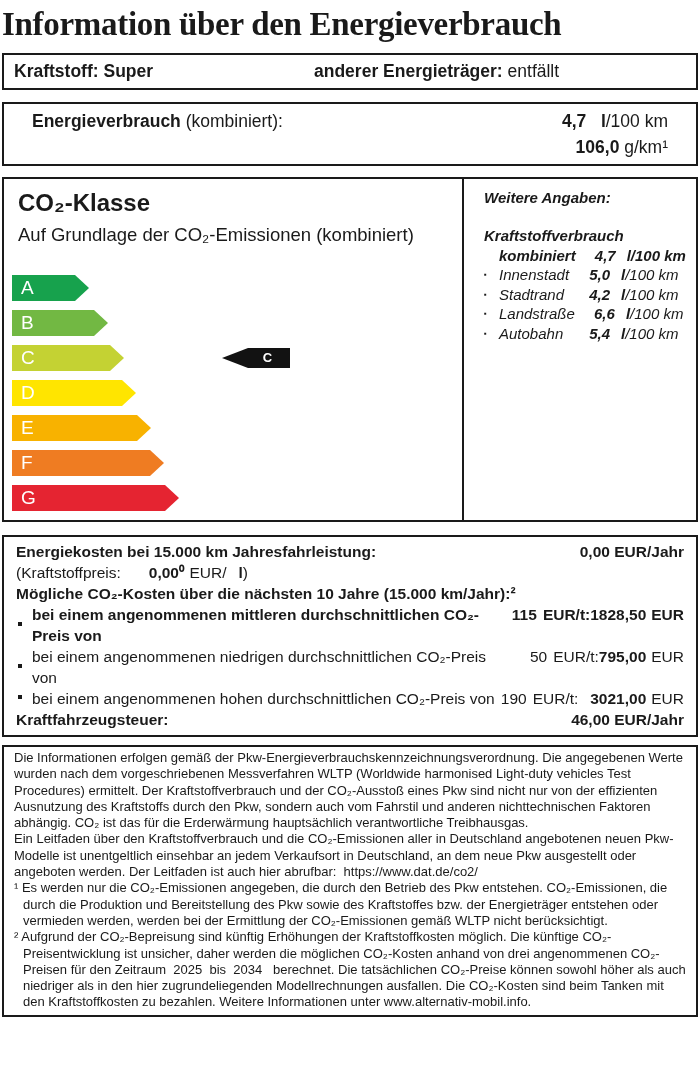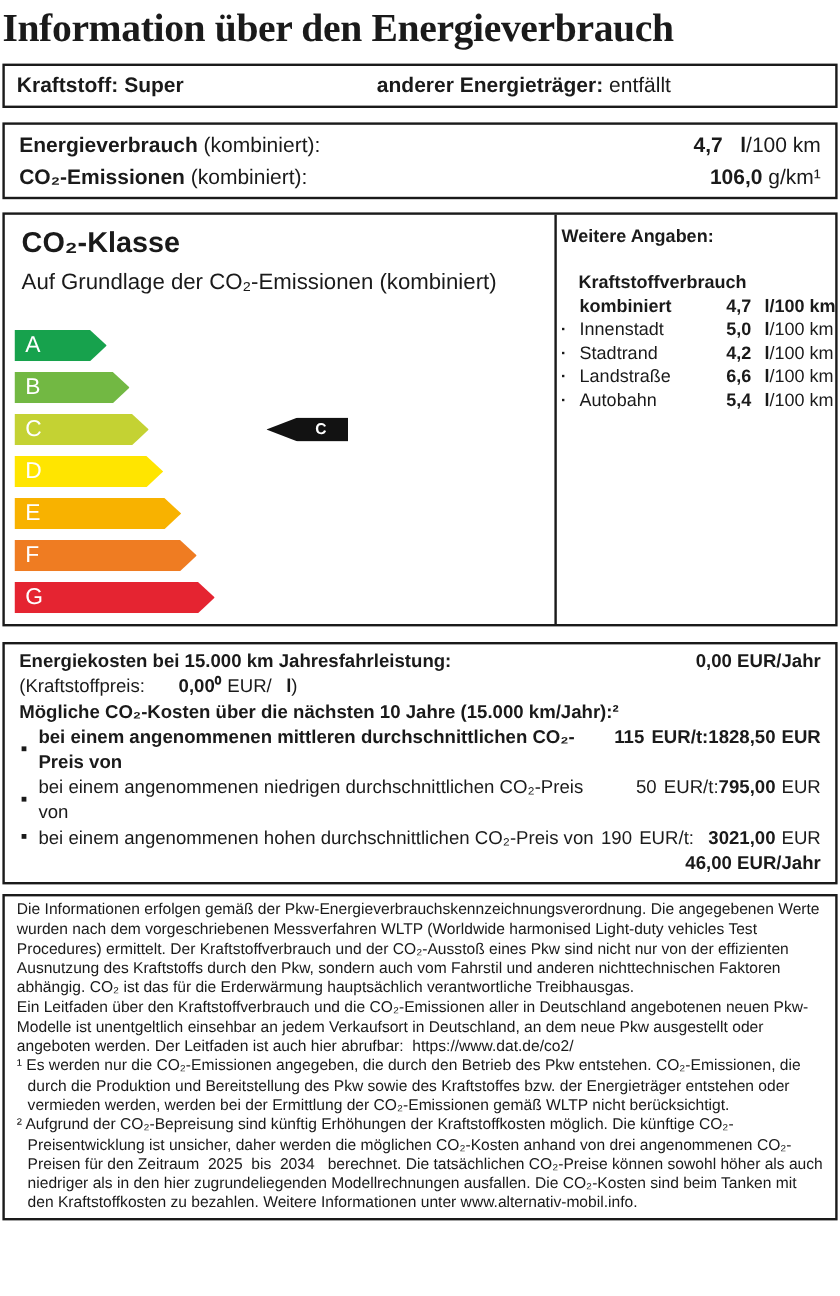--- a/index.html
+++ b/index.html
@@ -19,21 +19,21 @@
     letter-spacing: -0.3px; margin: 4px 0 9px 0;
   }
 
   .box { border: 2px solid #1a1a1a; }
 
   
   .box1 { padding: 3px 10px; font-size: 17.5px; line-height: 27px; margin-bottom: 12px; }
   .box1 .grid-row { display: grid; grid-template-columns: 300px 1fr; }
 
   
-  .box2 { padding: 4px 12px; font-size: 17.5px; line-height: 26px; margin-bottom: 11px; }
+  .box2 { padding: 4px 28px; font-size: 17.5px; line-height: 26px; margin-bottom: 11px; }
   .box2 .row { display: flex; }
   .box2 .val { margin-left: auto; white-space: pre; }
 
   
   .box3 { position: relative; height: 345px; margin-bottom: 13px; }
   .co2-left { position: absolute; inset: 0 234px 0 0; padding: 10px 14px; }
   .co2-h { font-size: 24px; margin-bottom: 7px; }
   .co2-sub { font-size: 18.5px; }
   .class-arrows { position: absolute; left: 8px; top: 96px; }
   .arrow {
@@ -43,24 +43,24 @@
   }
   .class-pointer {
     position: absolute; left: 218px; width: 68px; height: 20px;
     background: #121212; color: #fff;
     clip-path: polygon(0 50%, 26px 0, 100% 0, 100% 100%, 26px 100%);
     font-size: 13px; font-weight: 700; line-height: 20px;
     text-align: center; padding-left: 24px; letter-spacing: 1px;
   }
   .weitere {
     position: absolute; top: 0; right: 0; bottom: 0; width: 234px;
-    border-left: 2px solid #1a1a1a; padding: 9px 4px; font-size: 15px;
+    border-left: 2px solid #1a1a1a; padding: 9px 20px; font-size: 15px; font-style: italic;
   }
   .weitere-h { line-height: 20px; }
-  .kv-h { margin-top: 18px; line-height: 19.5px; margin-left: 14px; }
+  .kv-h { margin-top: 18px; line-height: 19.5px; }
   .w-row { display: grid; grid-template-columns: 15px 1fr 40px 66px; line-height: 19.5px; }
   .w-bullet { font-size: 8px; line-height: 19.5px; }
   .w-val { text-align: right; }
   .w-unit { padding-left: 11px; white-space: nowrap; }
 
   
   .box4 { padding: 4px 12px 5px 12px; font-size: 15.5px; line-height: 21px; margin-bottom: 8px; }
   .box4 .row { display: flex; }
   .box4 .rval { margin-left: auto; white-space: pre; }
   .kp .kpv { margin-left: 28px; } .kp .kpm { margin-left: 5px; } .kp .kpu { margin-left: 12px; }
@@ -88,21 +88,20 @@
       <div><b>anderer Energieträger:</b> <span>entfällt</span></div>
     </div>
   </div>
 
   <div class="box box2">
     <div class="row">
       <span><b>Energieverbrauch</b><span> (kombiniert):</span></span>
       <span class="val"><b>4,7</b><span>   </span><b>l</b><span>/100 km</span></span>
     </div>
     <div class="row">
-      <span><b>CO₂-Emissionen</b><span> (kombiniert):</span></span>
       <span class="val"><b>106,0</b><span> g/km¹</span></span>
     </div>
   </div>
 
   <div class="box box3">
     <div class="co2-left">
       <div class="co2-h b">CO₂-Klasse</div>
       <div class="co2-sub">Auf Grundlage der CO₂-Emissionen (kombiniert)</div>
       <div class="class-arrows" id="class-arrows">
           <div class="arrow" style="width: 77px; background: rgb(23, 162, 77);"><span>A</span></div>
@@ -182,20 +181,21 @@
         <div class="cost-row">
           <span class="sq"></span>
           <span>bei einem angenommenen hohen durchschnittlichen CO₂-Preis von</span>
           <span class="price">190</span>
           <span>EUR/t:</span>
           <span class="cval b">3021,00</span>
           <span class="cunit">EUR</span>
         </div>
       </div>
     <div class="row b">
+      <span>Kraftfahrzeugsteuer:</span>
       <span class="rval">46,00 EUR/Jahr</span>
     </div>
   </div>
 
   <div class="box box5" id="fineprint">
       <p class="fp">Die Informationen erfolgen gemäß der Pkw-Energieverbrauchskennzeichnungsverordnung. Die angegebenen Werte wurden nach dem vorgeschriebenen Messverfahren WLTP (Worldwide harmonised Light-duty vehicles Test Procedures) ermittelt. Der Kraftstoffverbrauch und der CO₂-Ausstoß eines Pkw sind nicht nur von der effizienten Ausnutzung des Kraftstoffs durch den Pkw, sondern auch vom Fahrstil und anderen nichttechnischen Faktoren abhängig. CO₂ ist das für die Erderwärmung hauptsächlich verantwortliche Treibhausgas.</p>
       <p class="fp">Ein Leitfaden über den Kraftstoffverbrauch und die CO₂-Emissionen aller in Deutschland angebotenen neuen Pkw-Modelle ist unentgeltlich einsehbar an jedem Verkaufsort in Deutschland, an dem neue Pkw ausgestellt oder angeboten werden. Der Leitfaden ist auch hier abrufbar:&nbsp; https://www.dat.de/co2/</p>
       <p class="fp fn">¹ Es werden nur die CO₂-Emissionen angegeben, die durch den Betrieb des Pkw entstehen. CO₂-Emissionen, die durch die Produktion und Bereitstellung des Pkw sowie des Kraftstoffes bzw. der Energieträger entstehen oder vermieden werden, werden bei der Ermittlung der CO₂-Emissionen gemäß WLTP nicht berücksichtigt.</p>
       <p class="fp fn">² Aufgrund der CO₂-Bepreisung sind künftig Erhöhungen der Kraftstoffkosten möglich. Die künftige CO₂-Preisentwicklung ist unsicher, daher werden die möglichen CO₂-Kosten anhand von drei angenommenen CO₂-Preisen für den Zeitraum&nbsp; 2025 &nbsp;bis&nbsp; 2034 &nbsp; berechnet. Die tatsächlichen CO₂-Preise können sowohl höher als auch niedriger als in den hier zugrundeliegenden Modellrechnungen ausfallen. Die CO₂-Kosten sind beim Tanken mit den Kraftstoffkosten zu bezahlen. Weitere Informationen unter www.alternativ-mobil.info.</p>
     </div>

